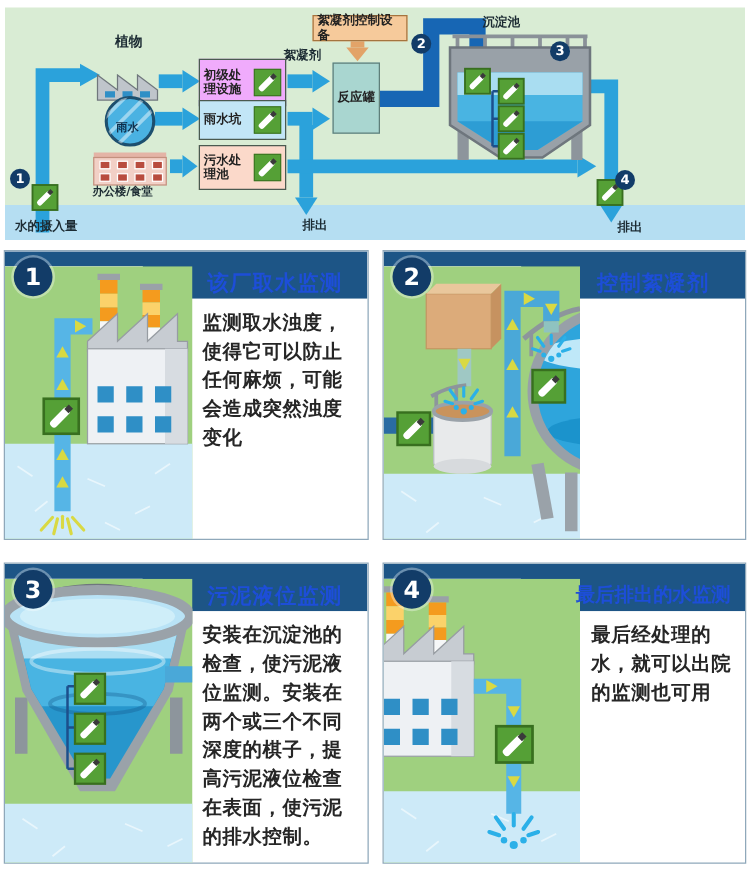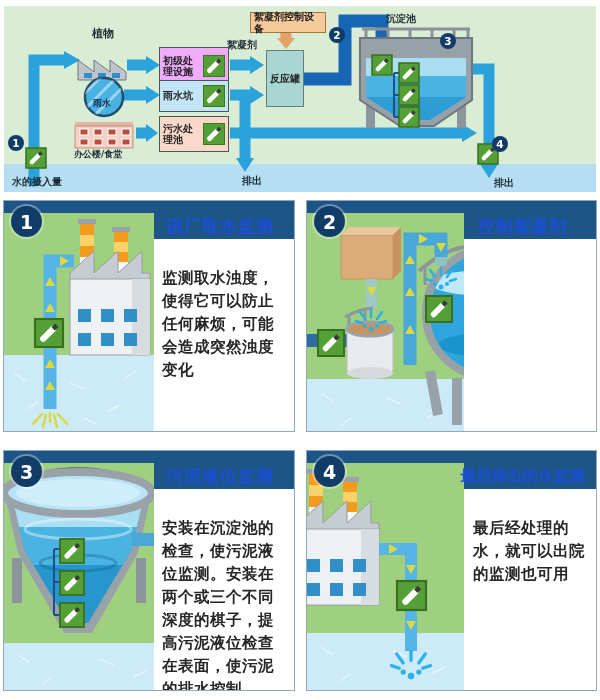--- a/index.html
+++ b/index.html
@@ -16,21 +16,21 @@
   .badge{position:absolute;width:16px;height:16px;border-radius:50%;background:#123c68;color:#fff;
          font-size:10.5px;font-weight:700;display:flex;align-items:center;justify-content:center;}
   
   .panel{position:absolute;background:#fff;border:1px solid #8fa8ba;box-sizing:border-box;overflow:hidden;}
   .hdr{position:absolute;left:0;top:0;width:100%;height:38px;}
   .illus{position:absolute;left:0;top:12px;}
   .ptitle{position:absolute;top:12px;right:4px;left:146px;height:26px;display:flex;align-items:center;
           justify-content:center;color:#1d4ed8;font-size:17px;font-weight:700;letter-spacing:1px;white-space:nowrap;}
   .ptitle.small{font-size:15.5px;letter-spacing:0;}
   .pbody{position:absolute;left:158px;top:46px;right:6px;font-size:15.5px;font-weight:700;color:#262626;
-         line-height:1.48;letter-spacing:.5px;margin-top:20px;}
+         line-height:1.48;letter-spacing:.5px;}
   .panel.right .pbody{left:166px;}
   .pbadge{position:absolute;left:7px;top:5px;width:31px;height:31px;border-radius:50%;background:#123c68;
           color:#fff;font-size:19px;font-weight:700;display:flex;align-items:center;justify-content:center;
           box-shadow:0 0 0 2px rgba(255,255,255,.35);}
 </style>
 </head>
 <body>
 
 <div class="page">
 

